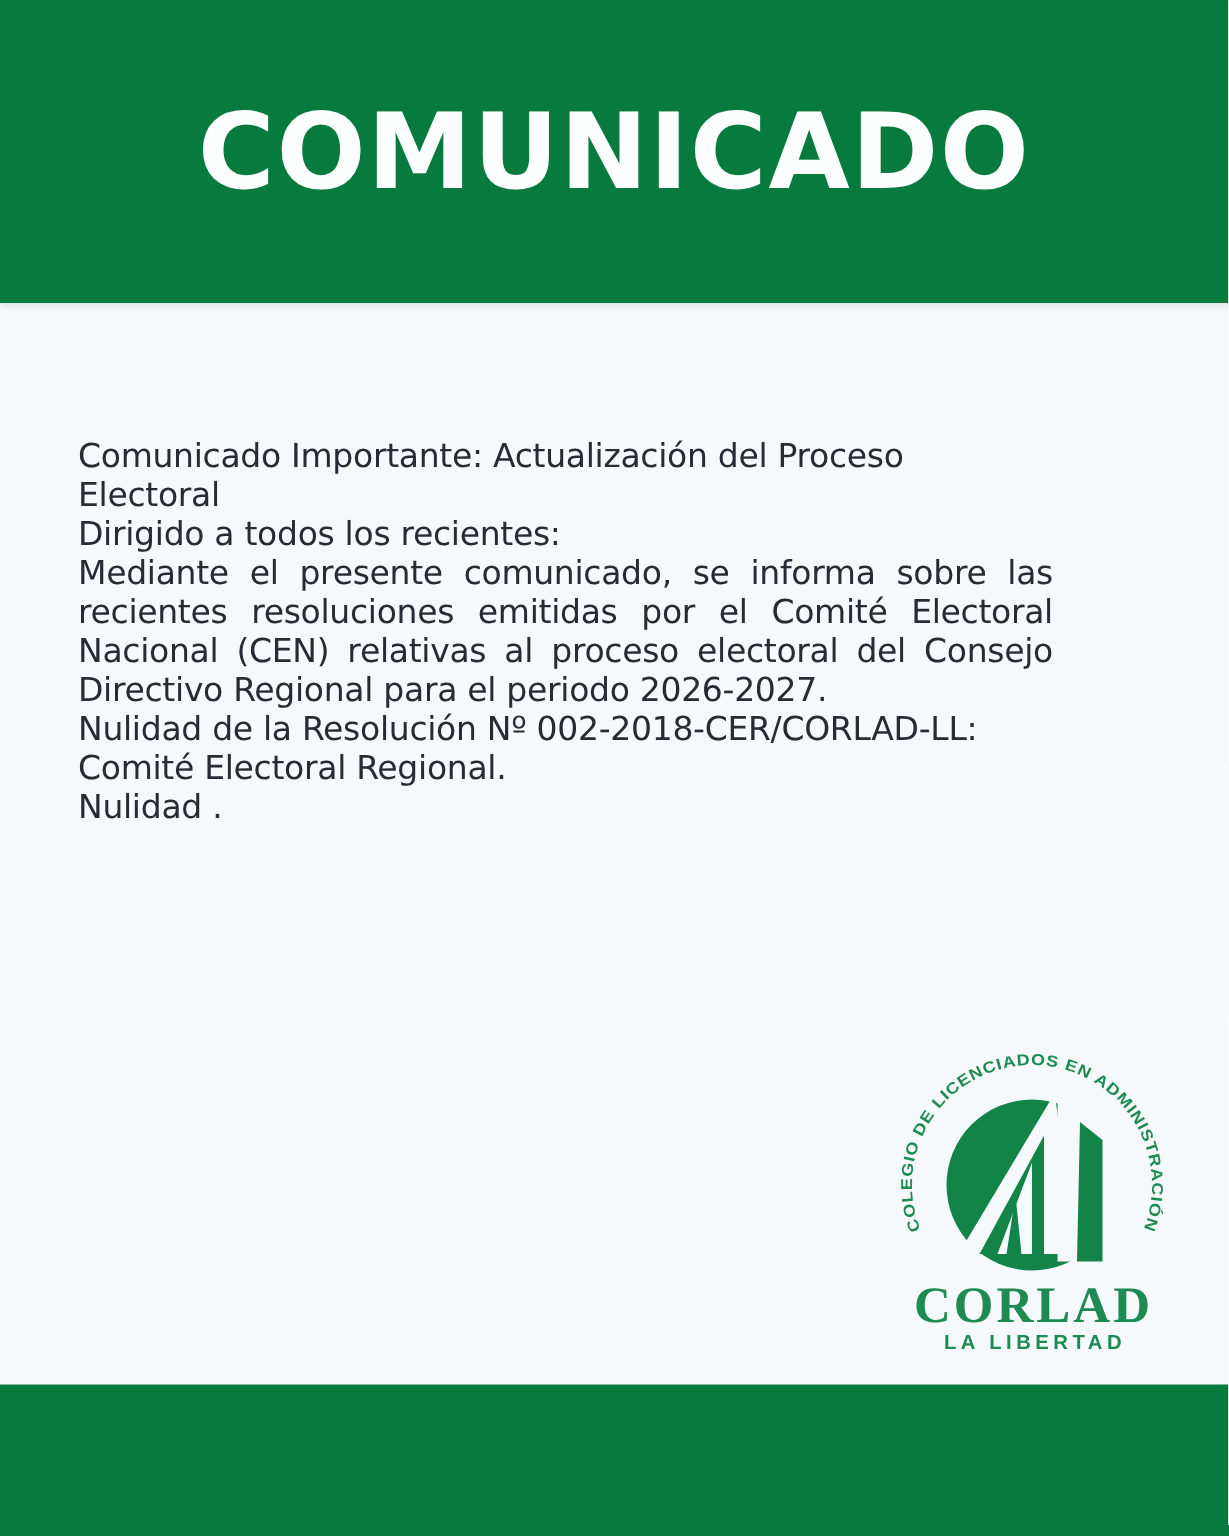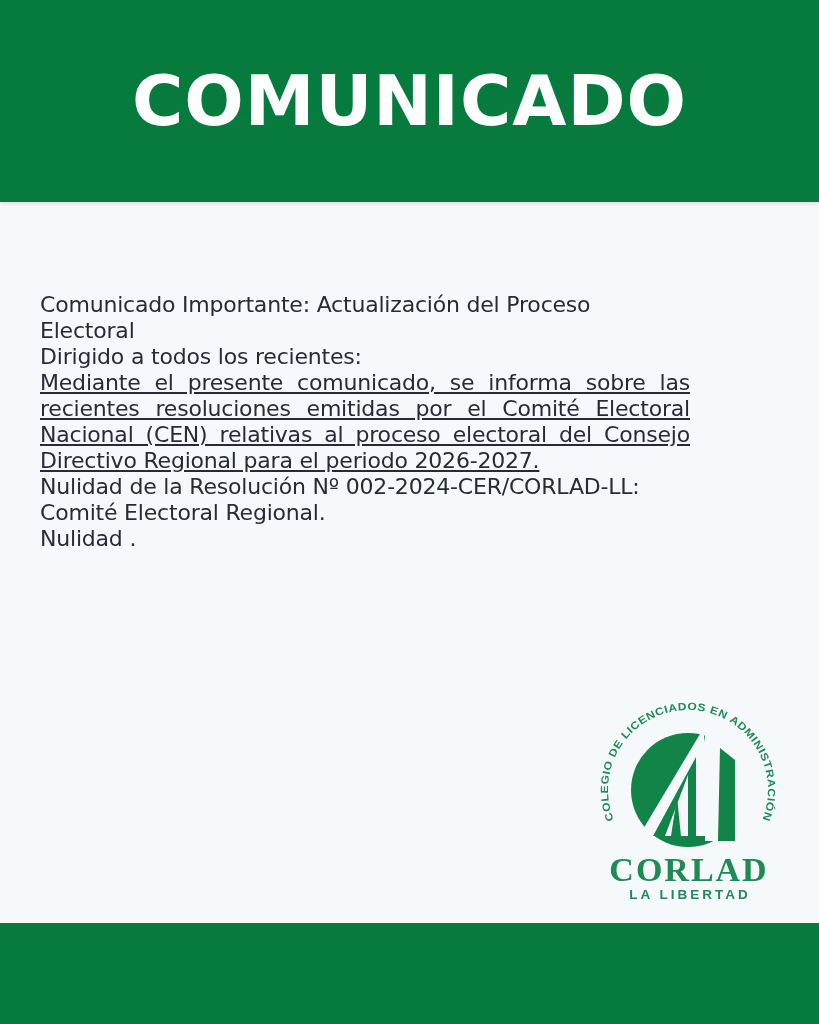--- a/index.html
+++ b/index.html
@@ -36,31 +36,31 @@
     position: absolute;
     left: 0; bottom: 0;
     width: 100%;
     height: 101px;
     background: var(--band-green, #077b3e);
   }
 
   
   .content {
     position: absolute;
-    left: 40px;
+    left: 52px;
     top: 292px;
     width: 650px;
     color: var(--text-color, #282b33);
     font-size: 22px;
     line-height: 26px;
     letter-spacing: -0.2px;
   }
   .content p { margin: 0; }
   .line { display: block; }
-  .just { text-align: justify; text-align-last: left; text-decoration: underline; }
+  .just { text-align: justify; text-align-last: left; }
   .update     { margin-top: 26px; }
   .nulidad    { margin-top: 0; }
   .resolution { margin-top: 50px; line-height: 27px; }
   .closing    { margin-top: 48px; }
   .resolution strong { font-weight: bold; }
 
   
   .logo {
     position: absolute;
     left: 593px;
@@ -102,21 +102,21 @@
   </header>
 
   <main class="content">
     <p class="intro">
       <span class="line">Comunicado Importante: Actualización del Proceso Electoral</span>
       <span class="line">Dirigido a todos los recientes:</span>
     </p>
 
     <p class="just update">Mediante el presente comunicado, se informa sobre las recientes resoluciones emitidas por el Comité Electoral Nacional (CEN) relativas al proceso electoral del Consejo Directivo Regional para el periodo 2026-2027.</p>
 
-    <p class="nulidad">Nulidad de la Resolución Nº 002-2024-CER/CORLAD-LL:</p>
+    <p class="nulidad">Nulidad de la Resolución Nº 002-2018-CER/CORLAD-LL:</p>
 
 
     <p class="closing">
       <span class="line">Comité Electoral Regional.</span>
       <span class="line">Nulidad .</span>
     </p>
   </main>
 
   <div class="logo">
     <svg viewBox="0 0 200 212" width="200" height="212" aria-hidden="true">

